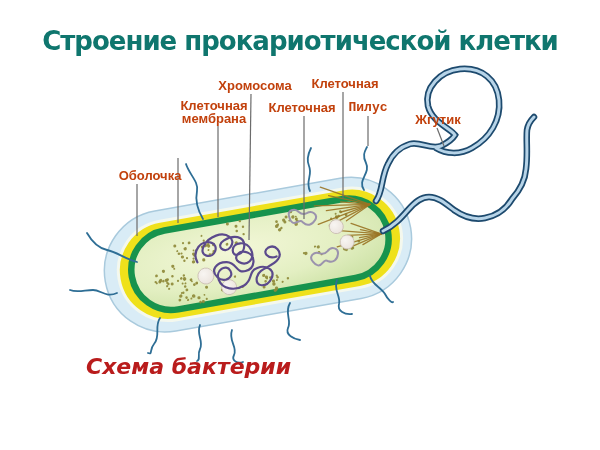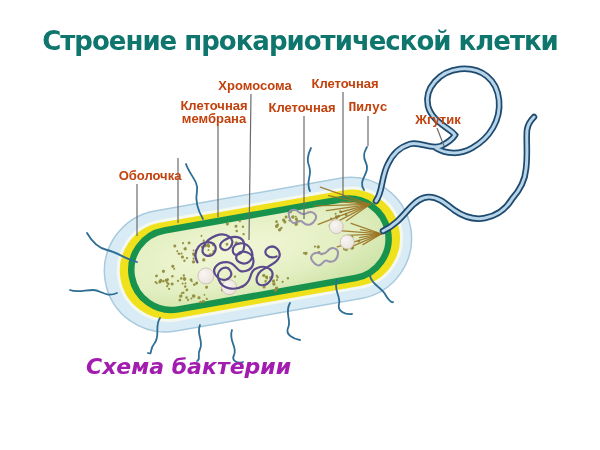--- a/index.html
+++ b/index.html
@@ -3,21 +3,21 @@
 <meta charset="utf-8">
 <style>
   html,body{margin:0;padding:0;background:#fff;}
   #slide{position:relative;width:600px;height:450px;background:#ffffff;overflow:hidden;
          font-family:"Liberation Sans",sans-serif;}
   #title{position:absolute;left:0;right:0;top:26px;text-align:center;
          font-family:"DejaVu Sans",sans-serif;font-weight:bold;font-size:26px;
          letter-spacing:-1px;color:#0f766e;white-space:nowrap;}
   #caption{position:absolute;left:86px;top:354px;
          font-family:"DejaVu Sans",sans-serif;font-weight:bold;font-style:italic;
-         font-size:22px;color:#a21caf;white-space:nowrap;}
+         font-size:22px;color:#b91c1c;white-space:nowrap;}
   .lbl{position:absolute;transform:translateX(-50%);text-align:center;
        font-weight:bold;font-size:13px;line-height:13px;color:#c2410c;}
   svg{position:absolute;left:0;top:0;}
   .capsule{fill:var(--capsule);stroke:var(--capsule_border);stroke-width:1.5;}
   .wall{fill:var(--wall);stroke:var(--wall_edge);stroke-width:3;}
   .membrane{fill:url(#cyto);stroke:var(--membrane);stroke-width:6.5;}
   .chrom{fill:none;stroke:var(--chromosome);stroke-width:2.2;stroke-linecap:round;}
   .plasmid{fill:none;stroke:var(--plasmid);stroke-width:2;}
   .granule{fill:url(#gGran);stroke:var(--granule_border);stroke-width:0.8;}
   .flagDark{fill:none;stroke:var(--flagellum_dark);stroke-width:6.5;stroke-linecap:round;}

